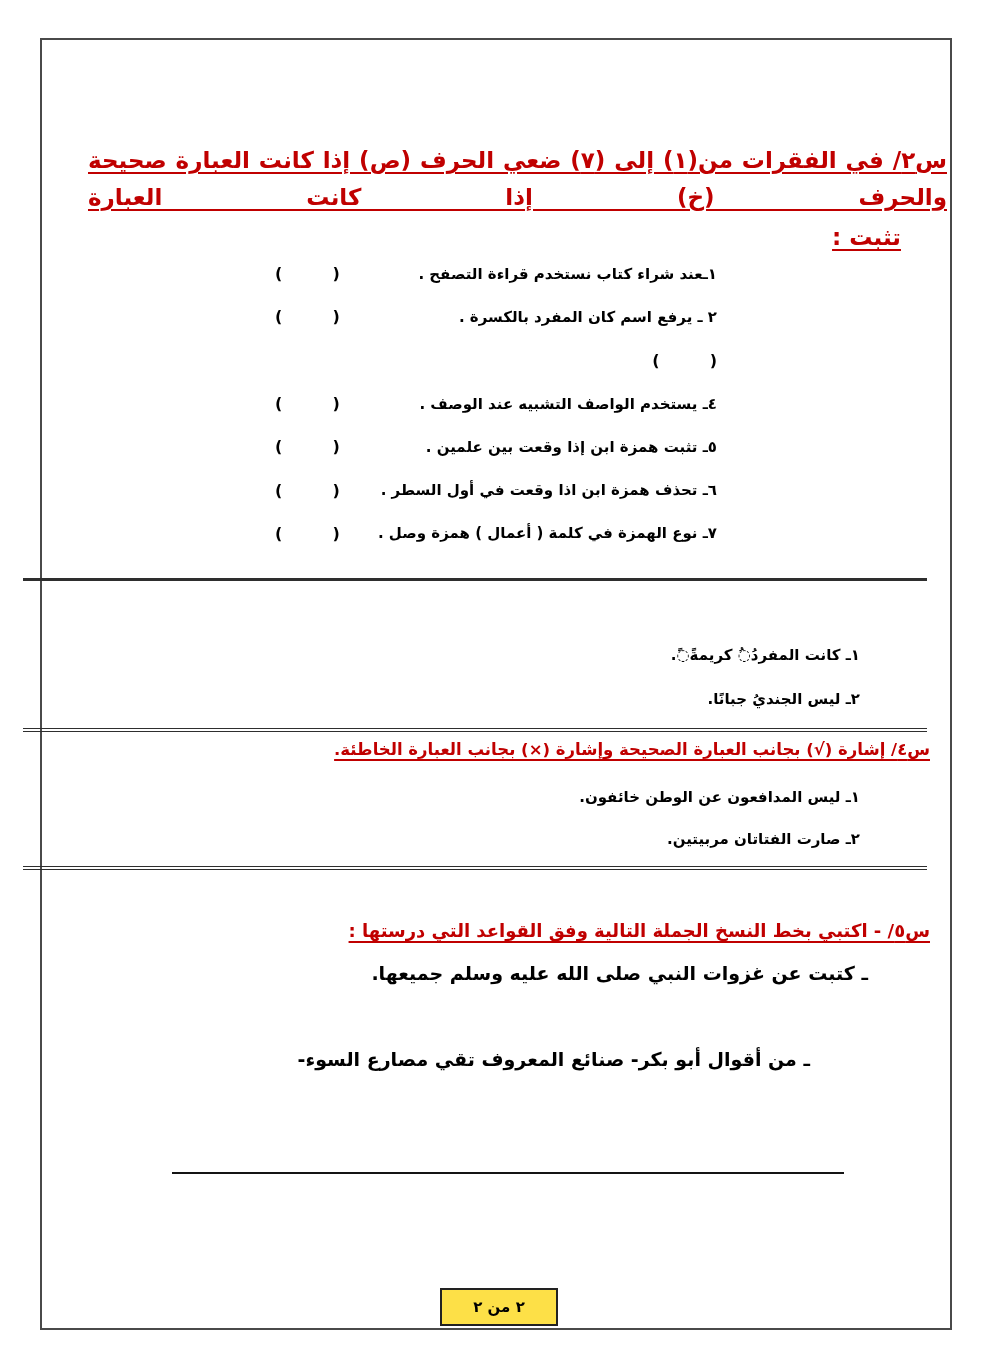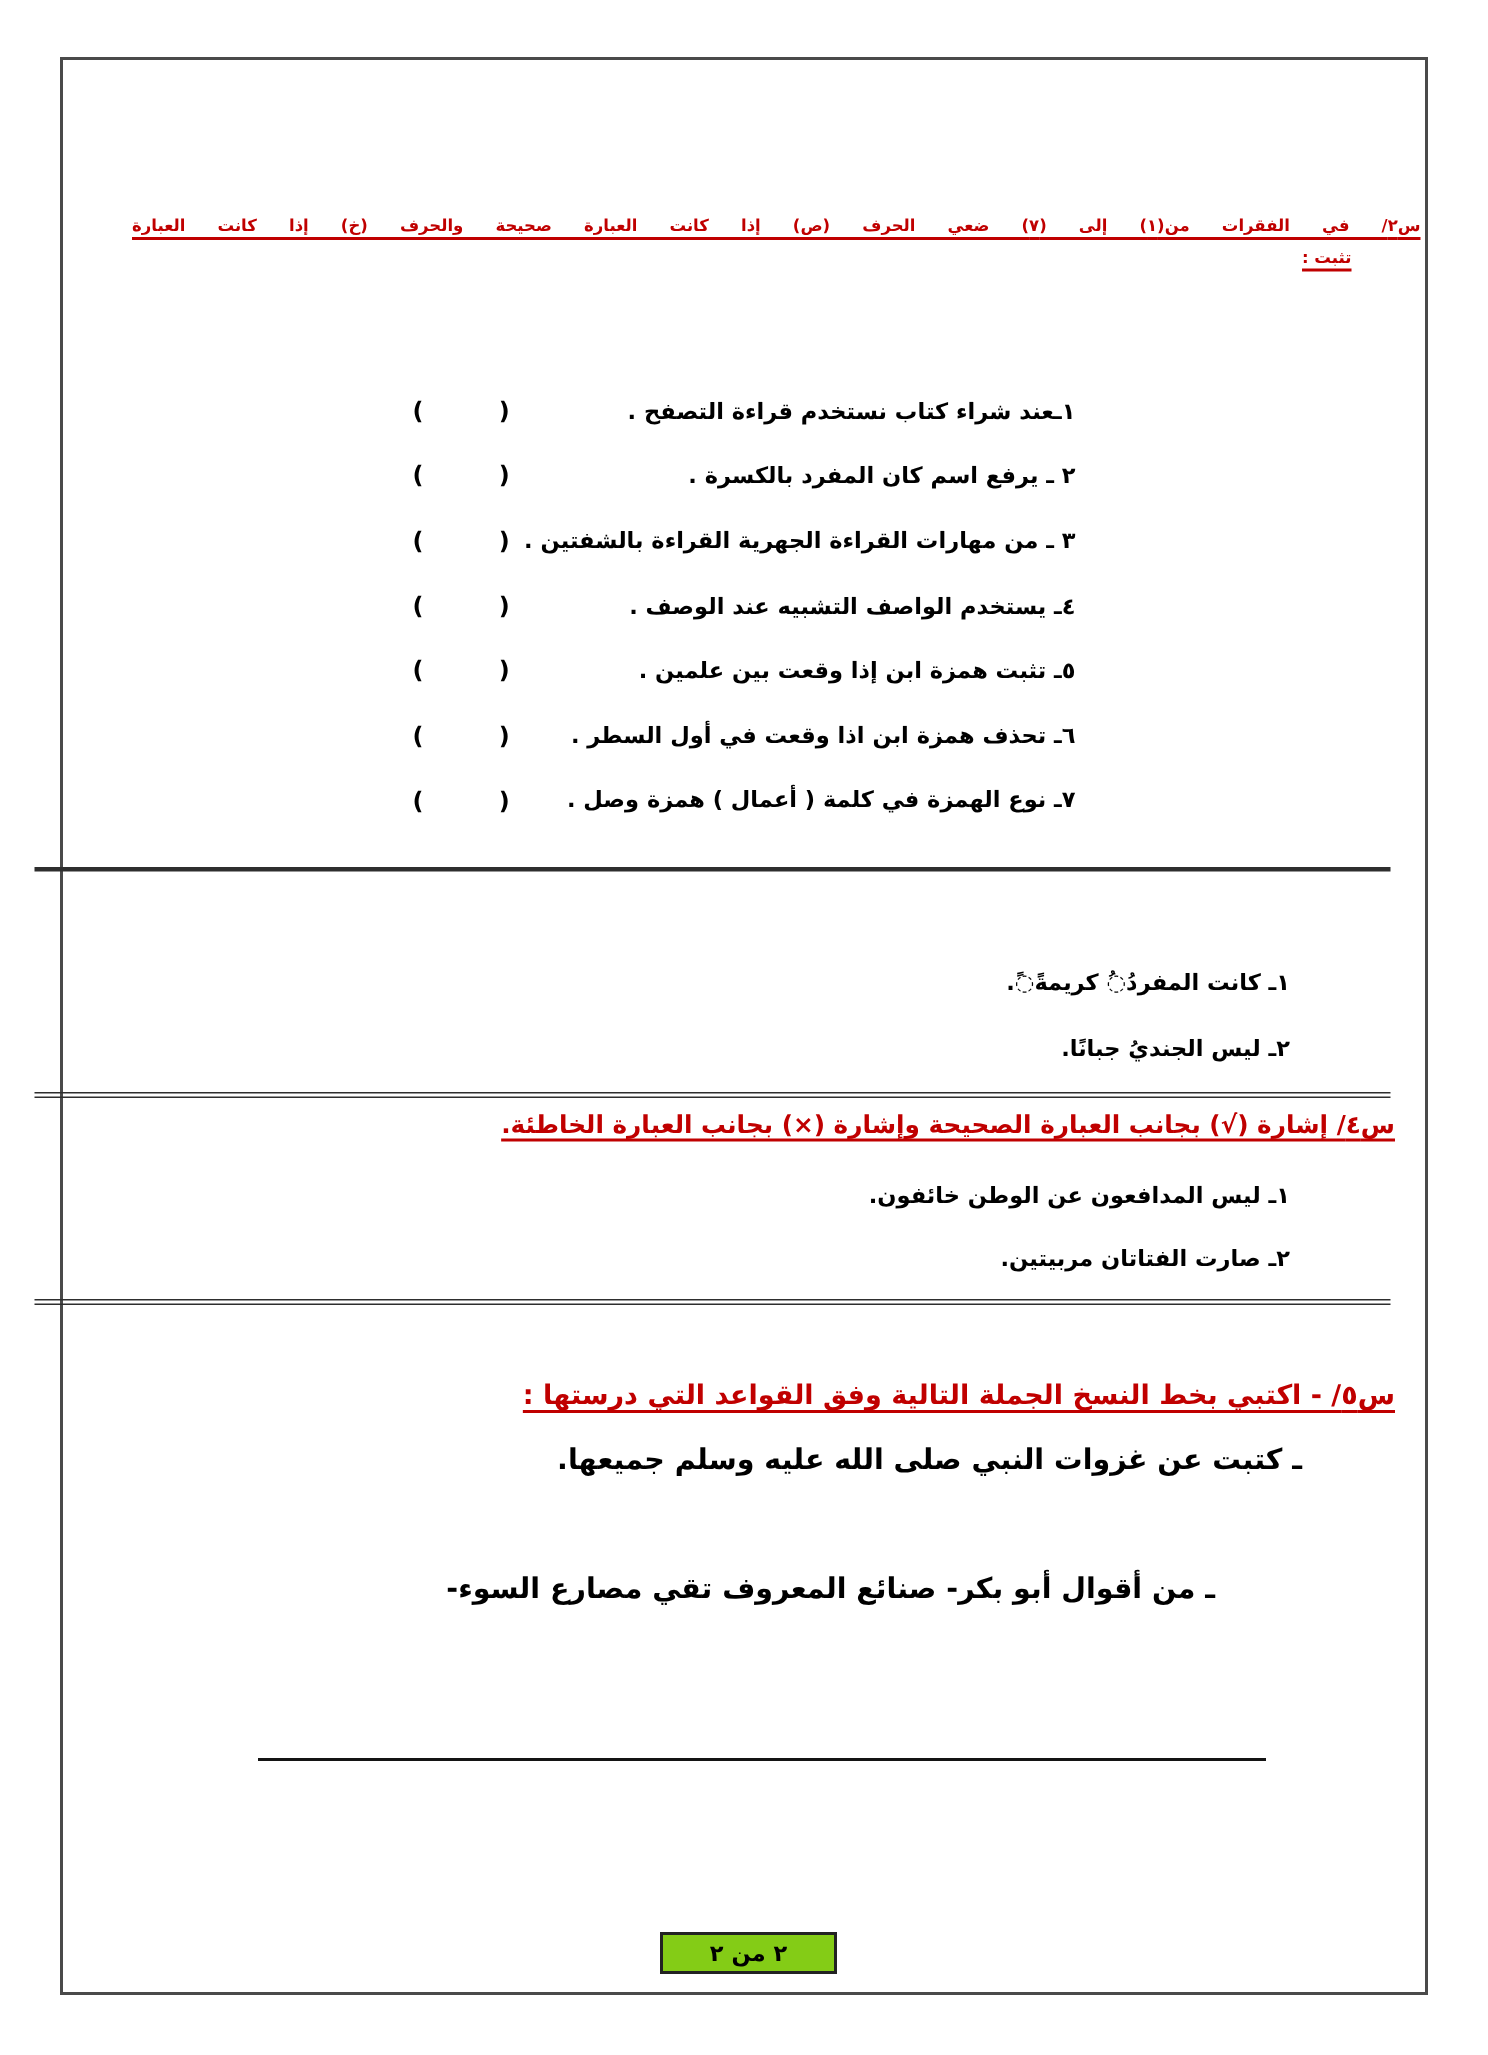--- a/index.html
+++ b/index.html
@@ -14,21 +14,21 @@
     position:absolute; left:40px; top:38px; width:912px; height:1292px;
     border:2px solid #4a4a4a; background:transparent;
   }
 
   .red-heading {
     color:#C00000; font-weight:bold; direction:rtl;
     text-decoration:underline; text-underline-offset:4px; text-decoration-thickness:2px;
   }
 
   
-  .q2-heading { position:absolute; top:142px; right:45px; left:88px; font-size:11px; line-height:1.6; }
+  .q2-heading { position:absolute; top:142px; right:45px; left:88px; font-size:23px; line-height:1.6; }
   .q2-heading .l1 { text-align:justify; text-align-last:justify; }
   .q2-heading .l2 { text-align:right; padding-right:46px; margin-top:3px; }
 
   .q2-list {
     position:absolute; top:252px; right:275px; width:442px;
     list-style:none; direction:rtl;
   }
   .q2-row {
     display:flex; justify-content:space-between; align-items:center;
     height:43.3px; font-size:15px; font-weight:bold;
@@ -49,22 +49,22 @@
   }
 
   
   .q5-sentence {
     position:absolute; direction:rtl; font-weight:bold; font-size:19px; white-space:nowrap;
   }
 
   .answer-line { position:absolute; top:1172px; left:172px; width:672px; border-top:2px solid #141414; }
 
   .page-num-box {
-    position:absolute; left:440px; top:1288px; width:118px; height:28px;
-    border:2px solid #222; background:#84cc16;
+    position:absolute; left:440px; top:1288px; width:118px; height:38px;
+    border:2px solid #222; background:#fde047;
     display:flex; align-items:center; justify-content:center;
     font-weight:bold; font-size:15px; direction:rtl;
   }
 </style>
 </head>
 <body>
 
 <div id="page">
 
   <div class="sheet-border"></div>
@@ -77,21 +77,20 @@
   <ul class="q2-list">
     <li class="q2-row">
       <span class="stmt">١ـعند شراء كتاب نستخدم قراءة التصفح .</span>
       <span class="parens">(         )</span>
     </li>
     <li class="q2-row">
       <span class="stmt">٢ ـ يرفع اسم كان المفرد بالكسرة .</span>
       <span class="parens">(         )</span>
     </li>
     <li class="q2-row">
-      <span class="stmt">٣ ـ من مهارات القراءة الجهرية القراءة بالشفتين .</span>
       <span class="parens">(         )</span>
     </li>
     <li class="q2-row">
       <span class="stmt">٤ـ يستخدم الواصف التشبيه عند الوصف .</span>
       <span class="parens">(         )</span>
     </li>
     <li class="q2-row">
       <span class="stmt">٥ـ تثبت همزة ابن إذا وقعت بين علمين .</span>
       <span class="parens">(         )</span>
     </li>

